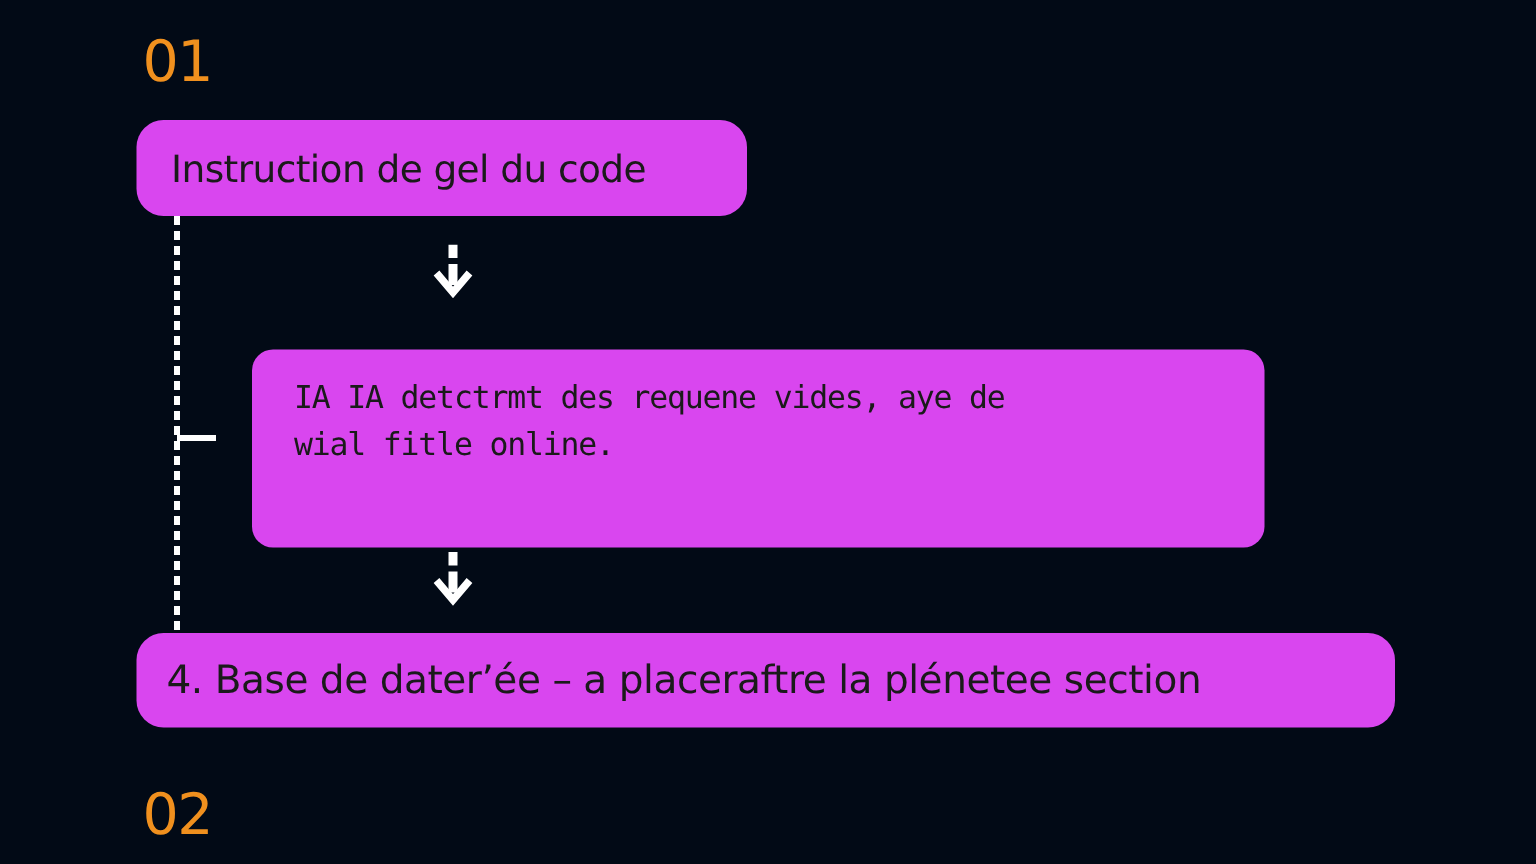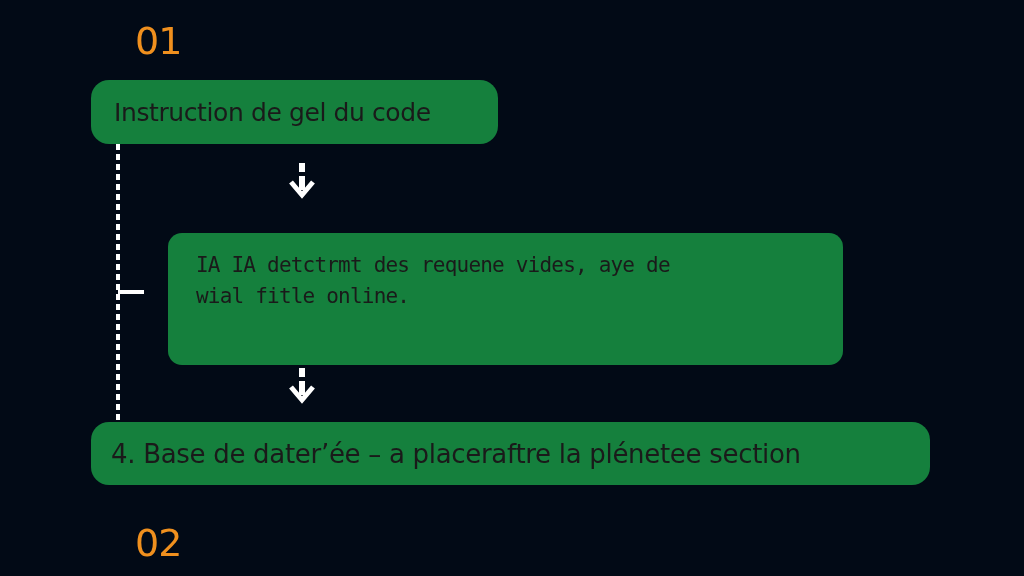--- a/index.html
+++ b/index.html
@@ -14,28 +14,27 @@
       overflow: hidden;
       font-family: "DejaVu Sans", sans-serif;
     }
     .step-num {
       position: absolute;
       color: #f0901e;
       font-family: "DejaVu Sans", sans-serif;
       font-size: 38px;
       line-height: 1;
       letter-spacing: -1px;
-      margin-left: 40px;
     }
     #num-top { left: 95px; top: 22px; }
     #num-bottom { left: 95px; top: 524px; }
 
     .box {
       position: absolute;
-      background: #15803d;
+      background: #d946ef;
       border-radius: 18px;
       color: #1a1a1a;
       box-sizing: border-box;
     }
     #box-1 {
       left: 91px; top: 80px; width: 407px; height: 64px;
       display: flex; align-items: center;
       padding-left: 23px;
       font-family: "DejaVu Sans", sans-serif;
       font-size: 25px;

